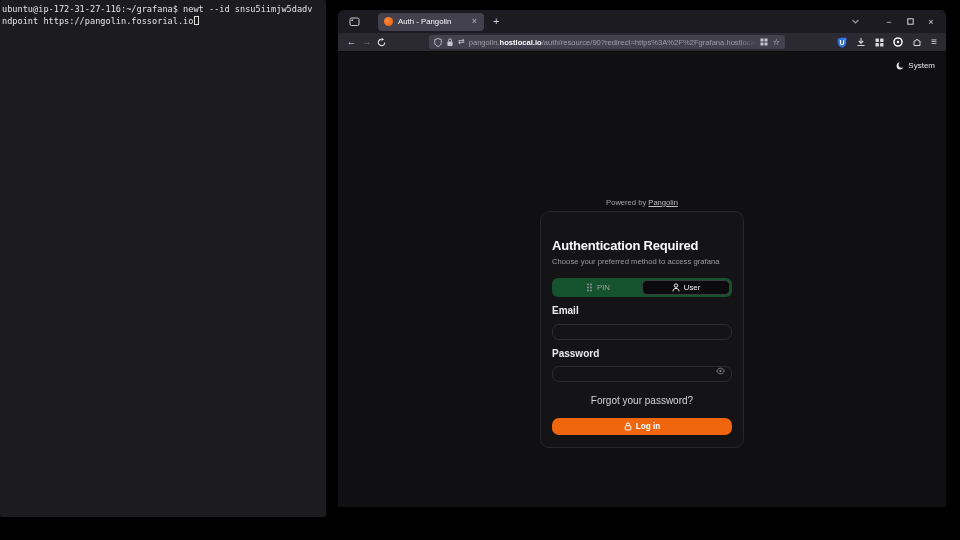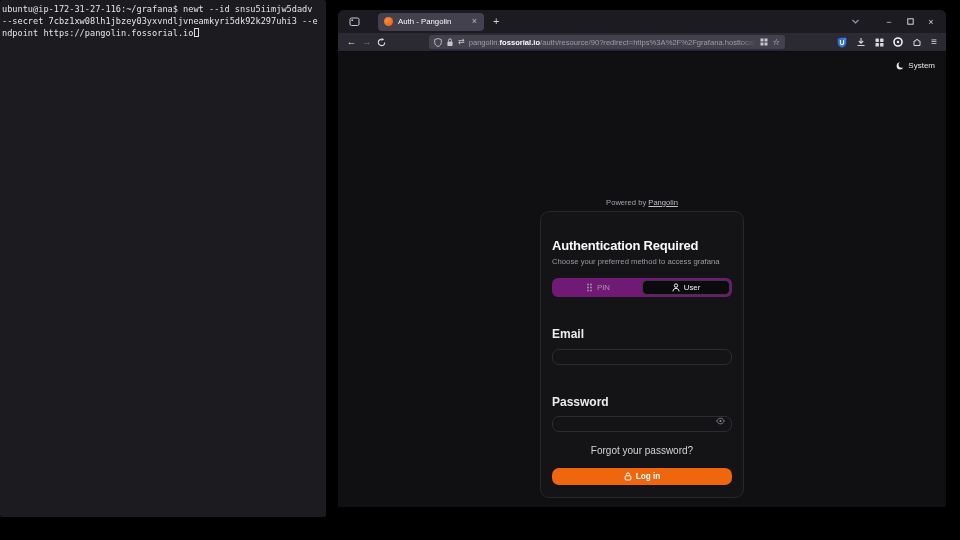--- a/index.html
+++ b/index.html
@@ -67,45 +67,44 @@
              font-size:7.6px; color:#a2a2ab; }
   .powered a { color:#bdbdc5; text-decoration:underline; }
 
   .card { position:absolute; top:159px; left:50%; margin-left:-102px; width:204px;
           background:#141417; border:1px solid #27272c; border-radius:9px;
           padding:25px 11px 12px; }
   .card-title { font-size:13px; font-weight:bold; color:#fafafa; letter-spacing:-0.2px;
                 margin:1px 0 4px; }
   .card-sub { font-size:7.7px; color:#9b9ba3; margin-bottom:12px; }
 
-  .tabs { display:grid; grid-template-columns:1fr 1fr; background:#701a75;
+  .tabs { display:grid; grid-template-columns:1fr 1fr; background:#14532d;
           border-radius:6px; padding:2px; }
   .tab-btn { height:15px; display:flex; align-items:center; justify-content:center; gap:4px;
              font-size:7.8px; color:#9b9ba3; border-radius:5px; border:1px solid transparent; }
   .tab-btn.active { background:#0b0b0e; border-color:#3a3a40; color:#f2f2f5; }
   .tab-btn .ti { display:flex; }
 
-  .field-label { font-size:12px; font-weight:bold; color:#ececf0; margin:30px 0 4px; }
+  .field-label { font-size:10px; font-weight:bold; color:#ececf0; margin:8px 0 4px; }
   .input-wrap { position:relative; }
   .text-input { width:100%; height:16px; background:transparent; border:1px solid #2c2c32;
                 border-radius:7px; color:#e8e8ec; font-size:8px; padding:0 7px; outline:none; }
   .eye { position:absolute; right:7px; top:4px; color:#8d8d96; display:flex; }
 
   .forgot { text-align:center; font-size:10px; color:#d4d4d8; margin:13px 0 12px; }
 
   .login-btn { width:100%; height:17px; background:#f0660f; border:none; border-radius:7px;
                display:flex; align-items:center; justify-content:center; gap:4px;
                color:#fff; font-size:8.2px; font-weight:bold; }
 </style>
 </head>
 <body>
 
 <div class="terminal">
   <div class="term-line">ubuntu@ip-172-31-27-116:~/grafana$ newt --id snsu5iimjw5dadv</div>
-  <div class="term-line">--secret 7cbz1xw08lh1jbzey03yxvndljvneamkyri5dk92k297uhi3 --e</div>
   <div class="term-line"><span>ndpoint https://pangolin.fossorial.io</span><span class="term-cursor"></span></div>
 </div>
 
 <div class="browser">
 
   <div class="tabbar">
     <div class="ffview">
       <svg width="11" height="11" viewBox="0 0 11 11">
           <rect x="1" y="2" width="9" height="7.5" rx="1.5" fill="none" stroke="currentColor" stroke-width="1"></rect>
           <circle cx="3.2" cy="4.2" r="0.9" fill="currentColor"></circle>
@@ -150,21 +149,21 @@
             <path d="M4 0.5 L7.3 1.6 V4.4 C7.3 6.6 5.8 7.9 4 8.5 C2.2 7.9 0.7 6.6 0.7 4.4 V1.6 Z" fill="none" stroke="currentColor" stroke-width="0.9"></path>
           </svg>
       </span>
       <span class="url-icon">
         <svg width="8" height="9" viewBox="0 0 8 9">
             <rect x="1.4" y="3.6" width="5.2" height="4.4" rx="0.8" fill="currentColor"></rect>
             <path d="M2.5 3.6 V2.4 A1.5 1.5 0 0 1 5.5 2.4 V3.6" fill="none" stroke="currentColor" stroke-width="1"></path>
           </svg>
       </span>
       <span class="url-swap">⇄</span>
-      <span class="url-text"><span class="url-sub">pangolin.</span><span class="url-domain">fossorial.io</span><span class="url-path">/auth/resource/90?redirect=https%3A%2F%2Fgrafana.hostlocal.app%</span></span>
+      <span class="url-text"><span class="url-sub">pangolin.</span><span class="url-domain">hostlocal.io</span><span class="url-path">/auth/resource/90?redirect=https%3A%2F%2Fgrafana.hostlocal.app%</span></span>
       <span class="url-icon">
         <svg width="8" height="8" viewBox="0 0 8 8">
             <rect x="0.5" y="0.5" width="3" height="3" fill="currentColor"></rect>
             <rect x="4.5" y="0.5" width="3" height="3" fill="currentColor"></rect>
             <rect x="0.5" y="4.5" width="3" height="3" fill="currentColor"></rect>
             <rect x="4.5" y="4.5" width="3" height="3" fill="currentColor"></rect>
           </svg>
       </span>
       <span class="url-star">☆</span>
     </div>

